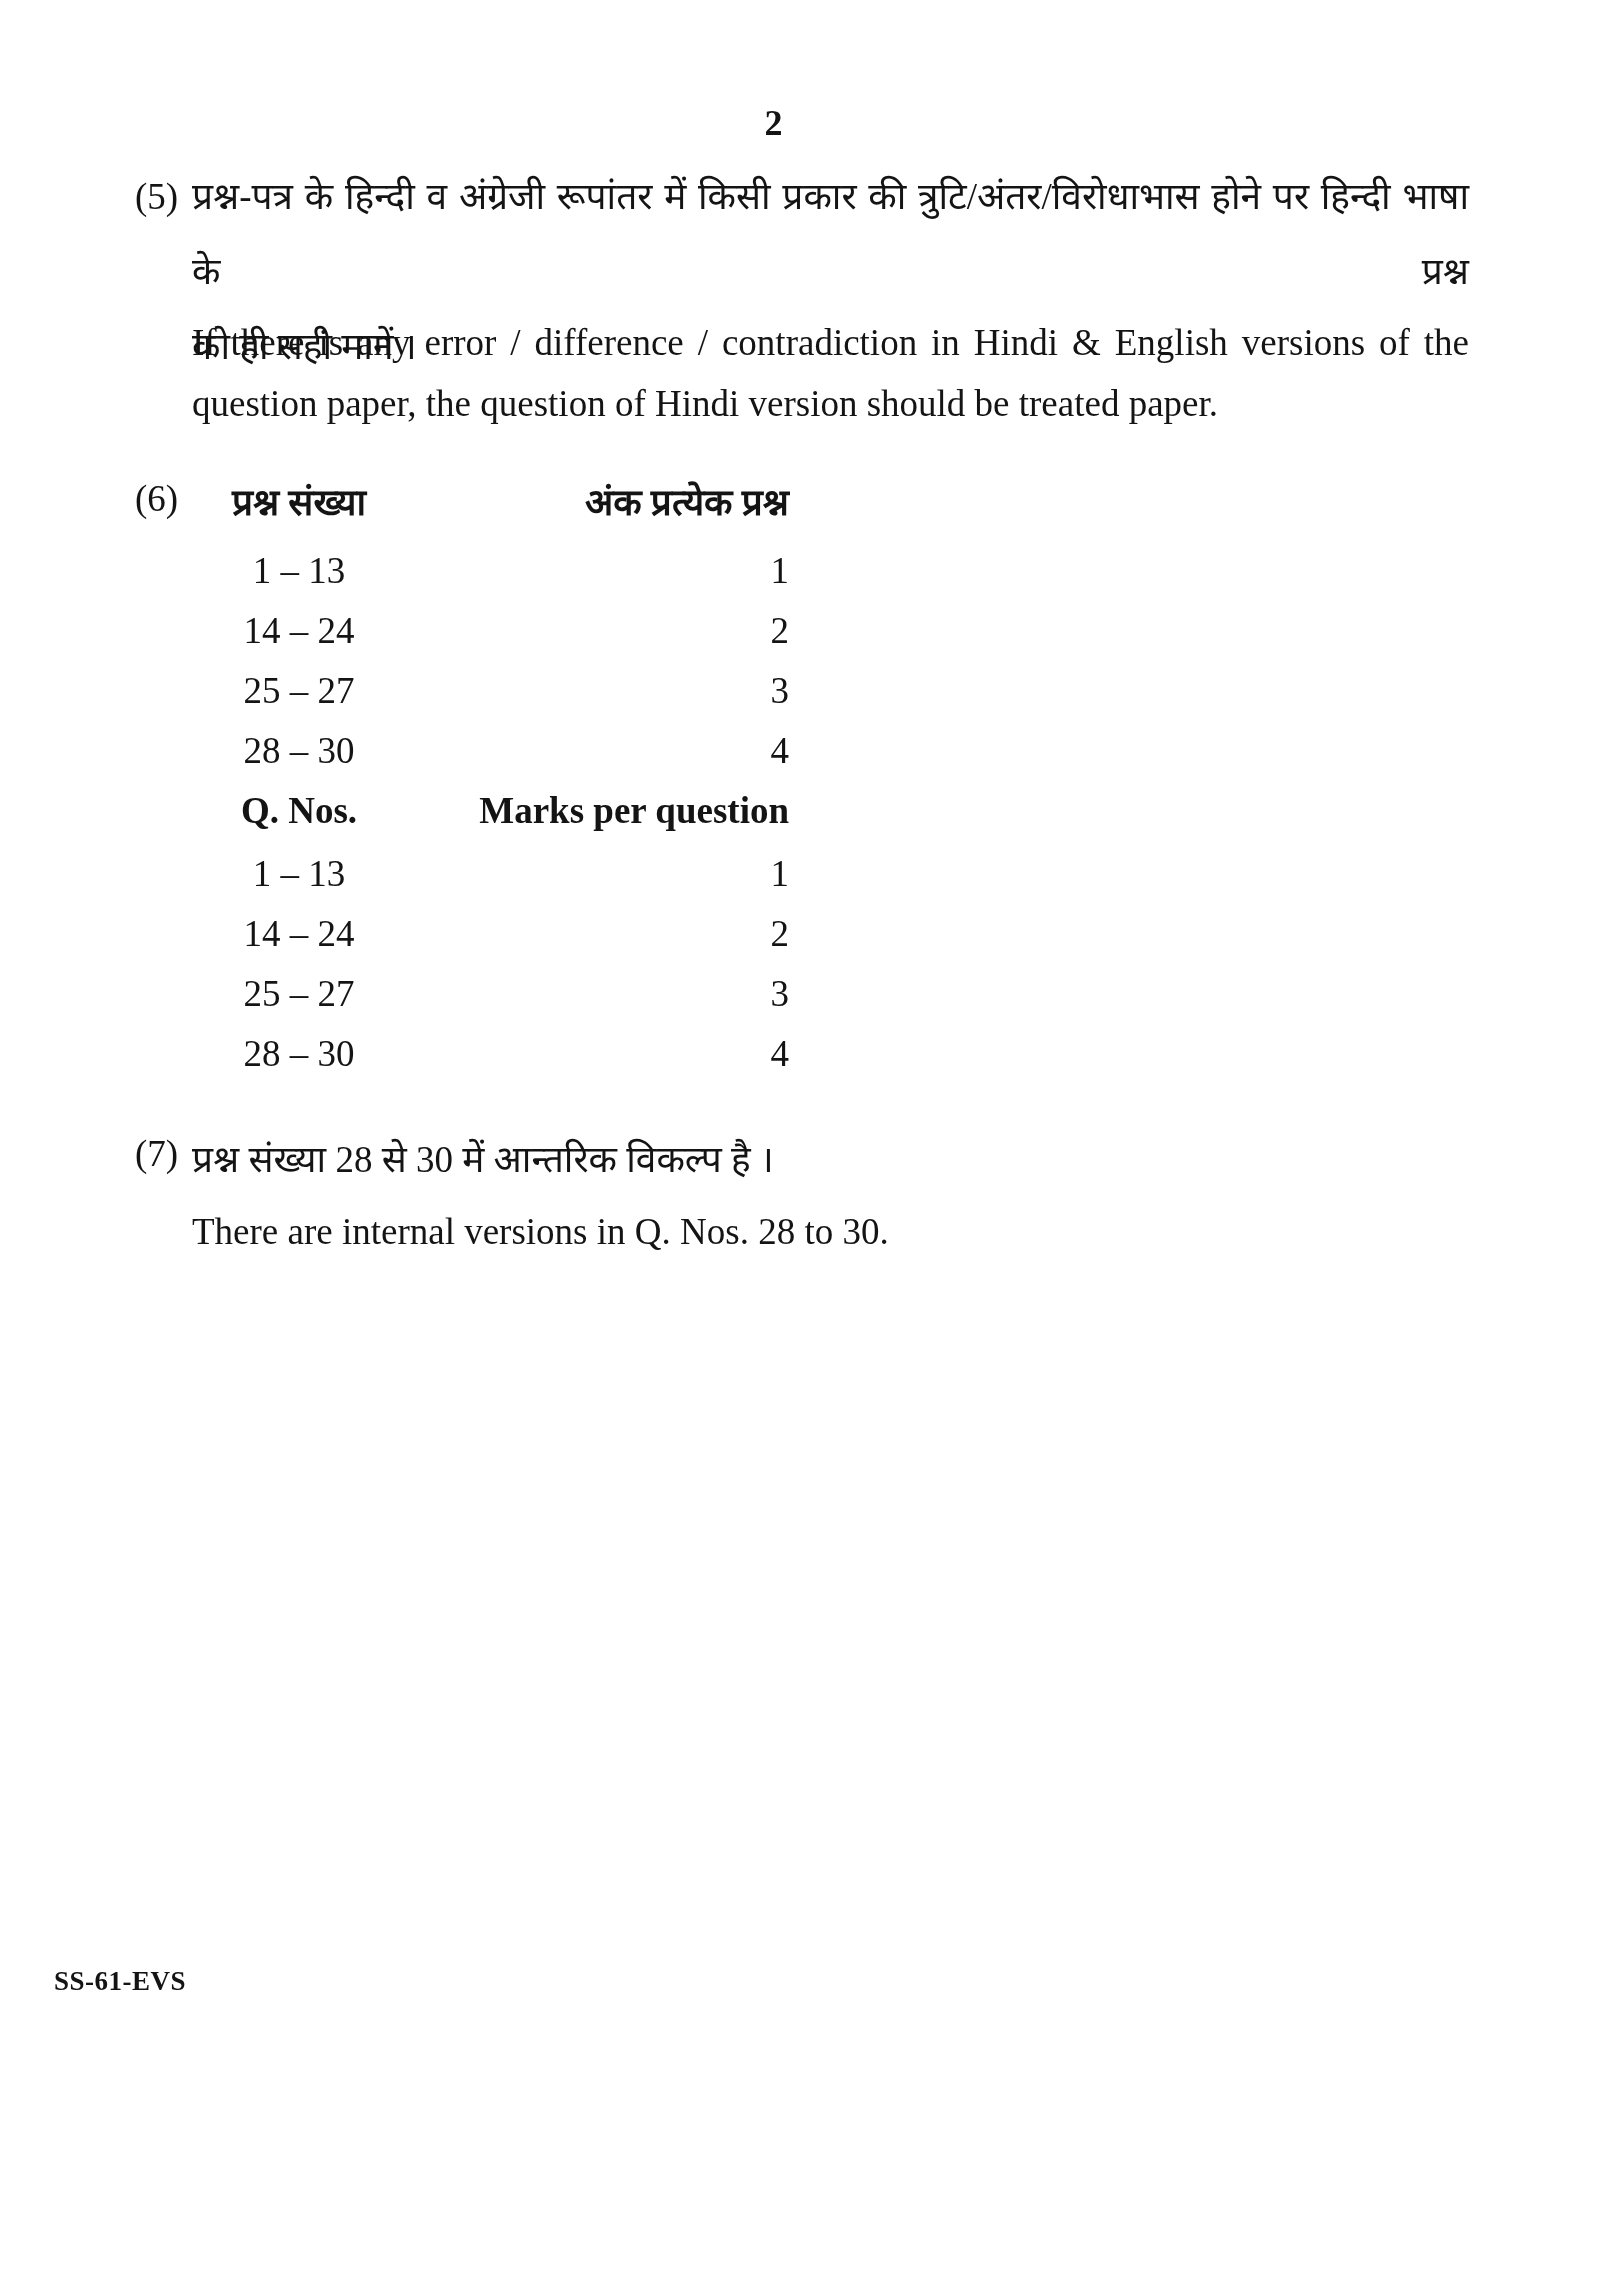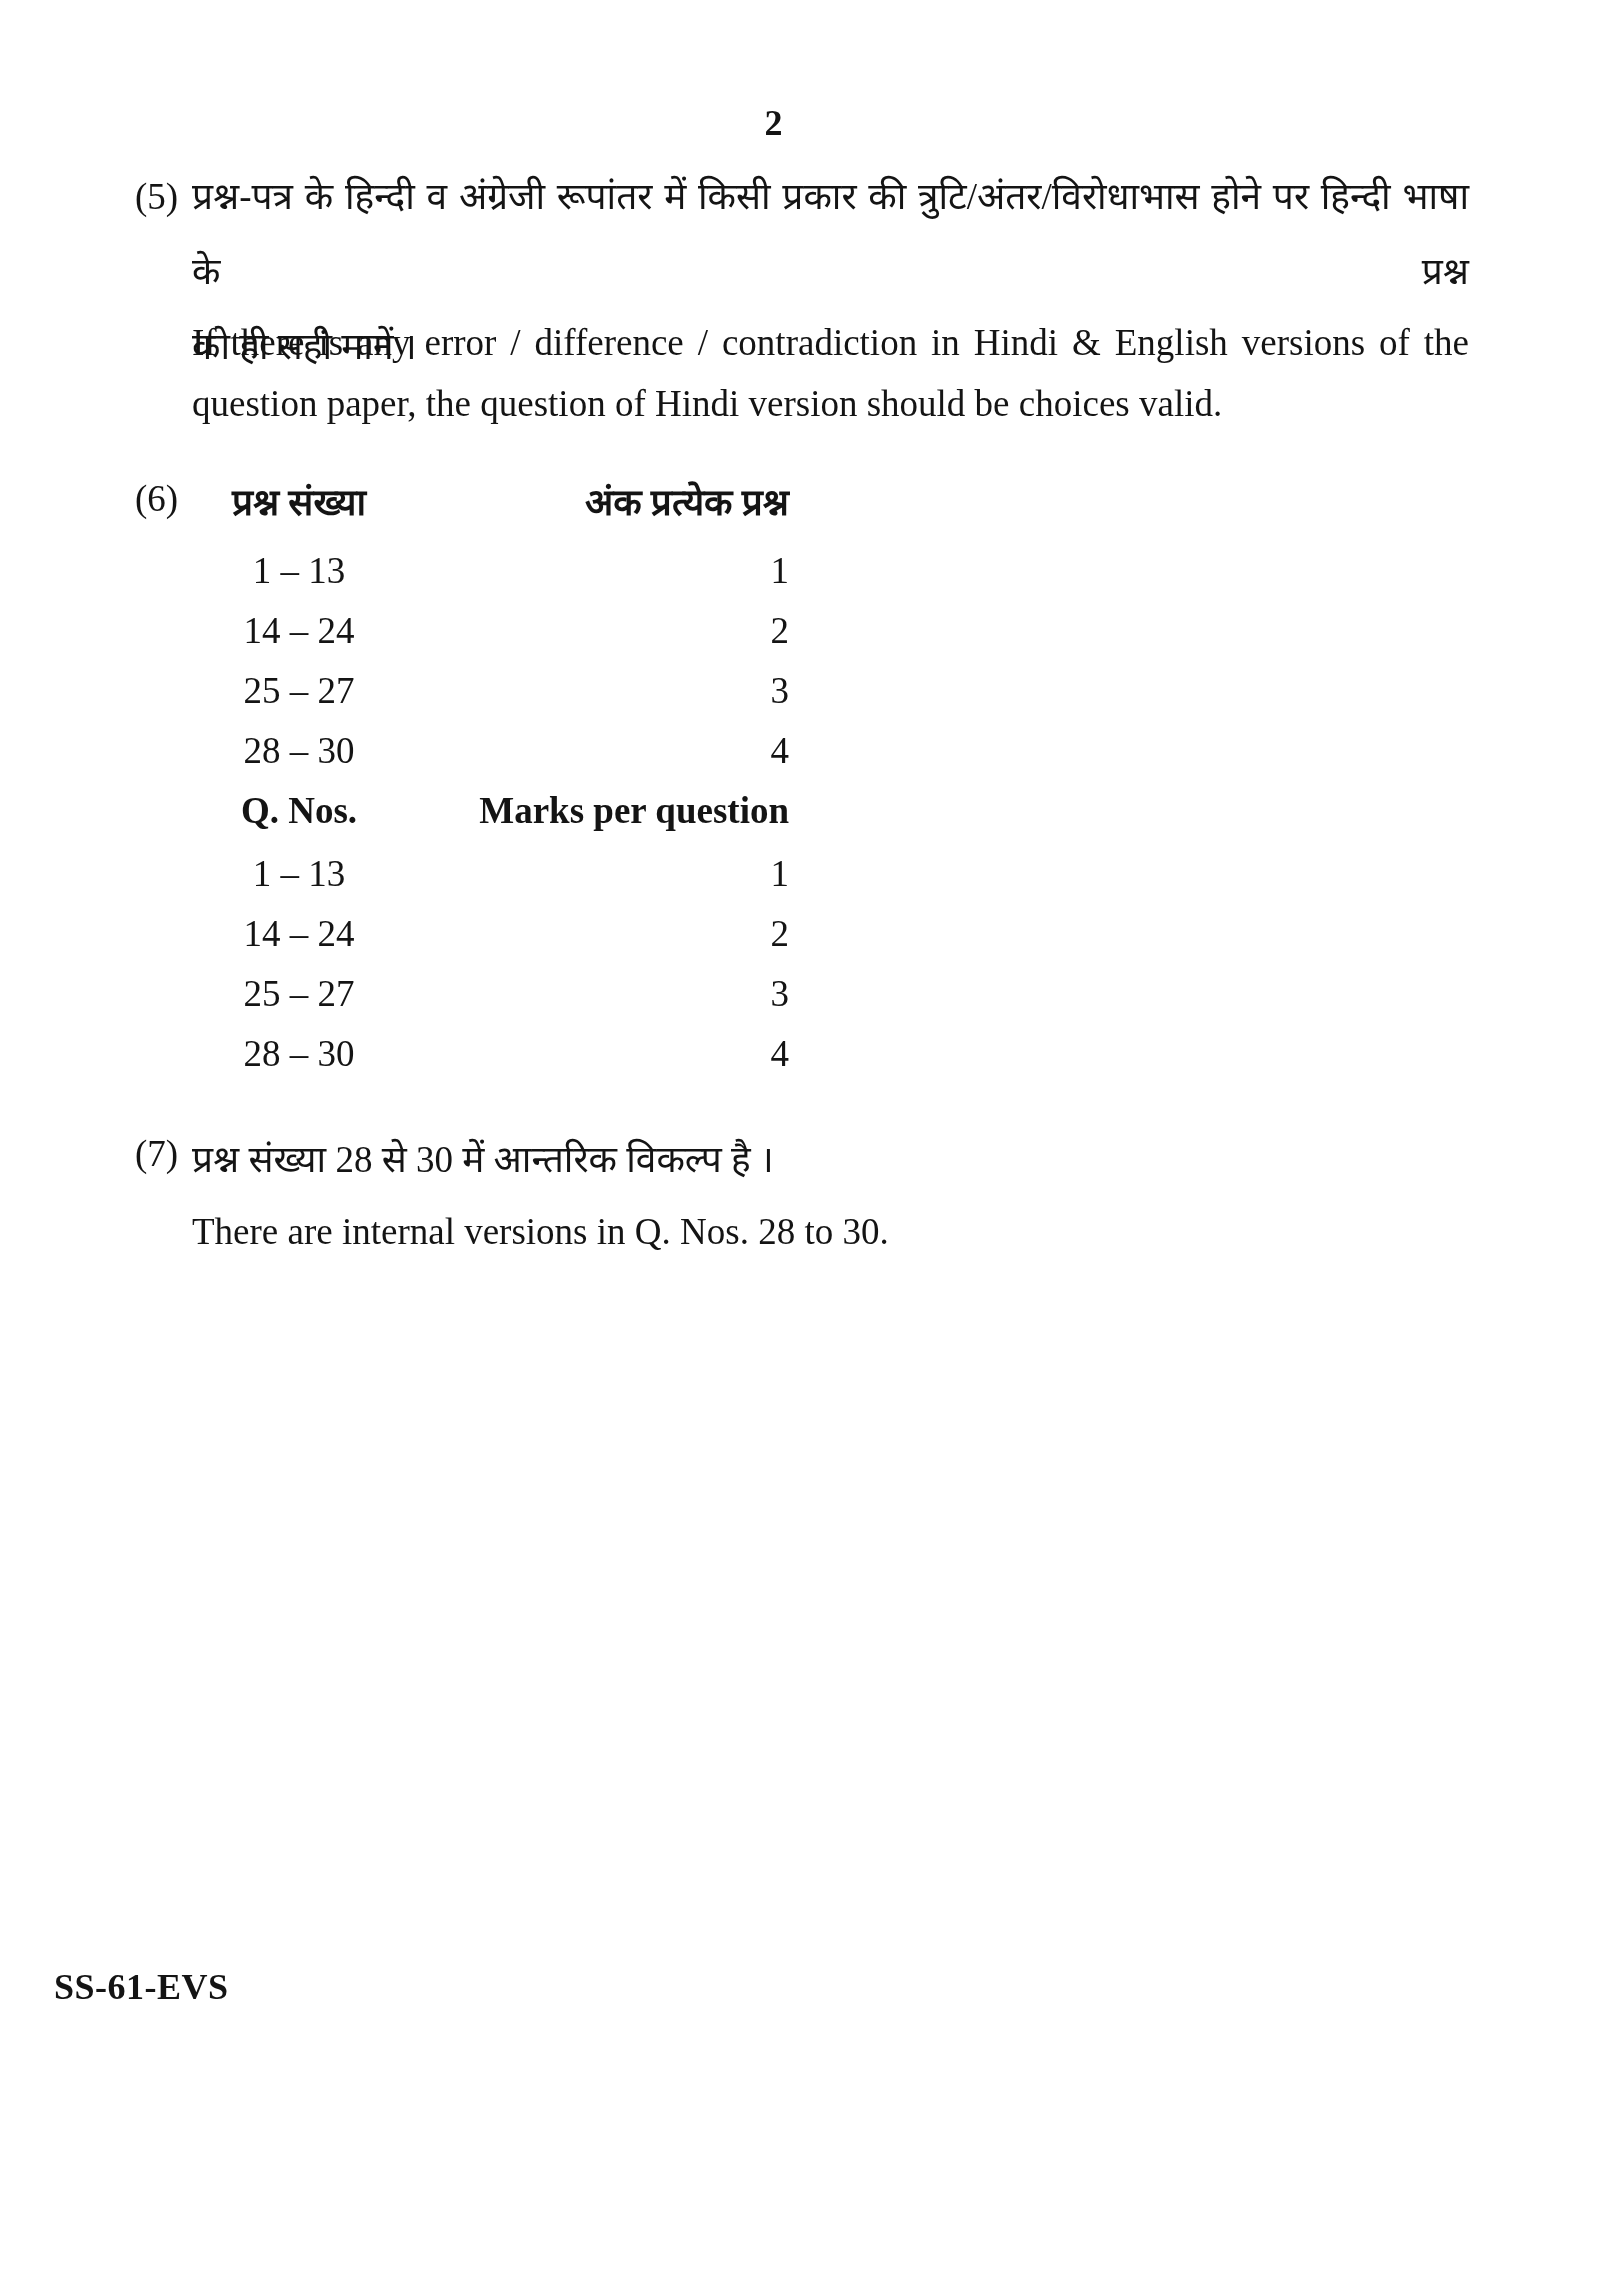--- a/index.html
+++ b/index.html
@@ -77,21 +77,21 @@
 
   .item7 { top: 1132px; }
   .item7 .l7h { height: 78px; }
   .b { font-weight: 400; }
 
   .footer-code {
     position: absolute;
     left: 54px;
     top: 1966px;
     font-weight: 700;
-    font-size: 36px;
+    font-size: 27px;
     letter-spacing: 0.5px;
   }
 </style>
 </head>
 <body>
 
 <div class="page">
 
   <div class="page-number">2</div>
 
@@ -99,21 +99,21 @@
     <span class="item-label">(5)</span>
     <div class="item-body">
       <div class="ln jl">प्रश्न-पत्र के हिन्दी व अंग्रेजी रूपांतर में किसी प्रकार की त्रुटि/अंतर/विरोधाभास होने पर हिन्दी भाषा के प्रश्न</div>
       <div class="ln">को ही सही मानें ।</div>
     </div>
   </div>
 
   <div class="item eng-para" style="top:312px;">
     <div class="item-body">
       <div class="ln jl">If there is any error / difference / contradiction in Hindi &amp; English versions of the</div>
-      <div class="ln">question paper, the question of Hindi version should be choices valid.</div>
+      <div class="ln">question paper, the question of Hindi version should be treated paper.</div>
     </div>
   </div>
 
   <span class="item6-label">(6)</span>
 
   <div class="qtable">
 
     <div class="qrow qhead qhead-hindi" lang="hi">
       <div class="c1">प्रश्न संख्या</div>
       <div class="c2">अंक प्रत्येक प्रश्न</div>

